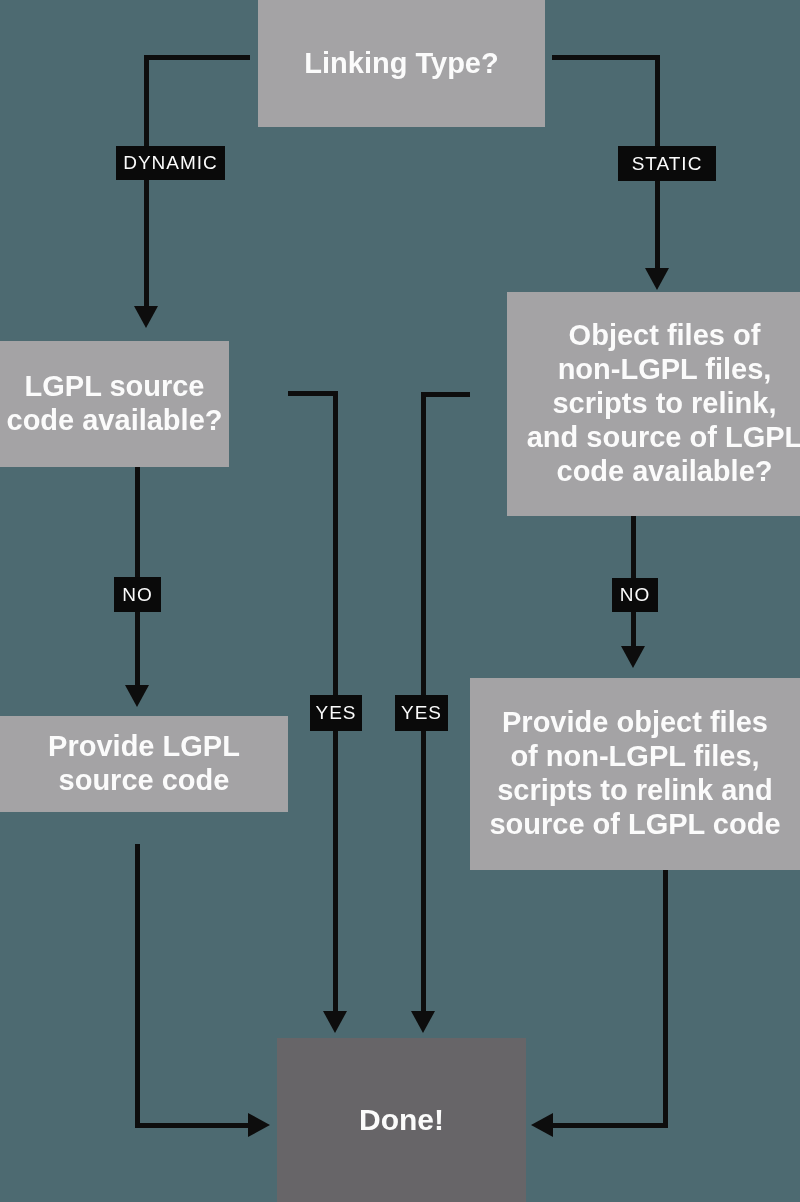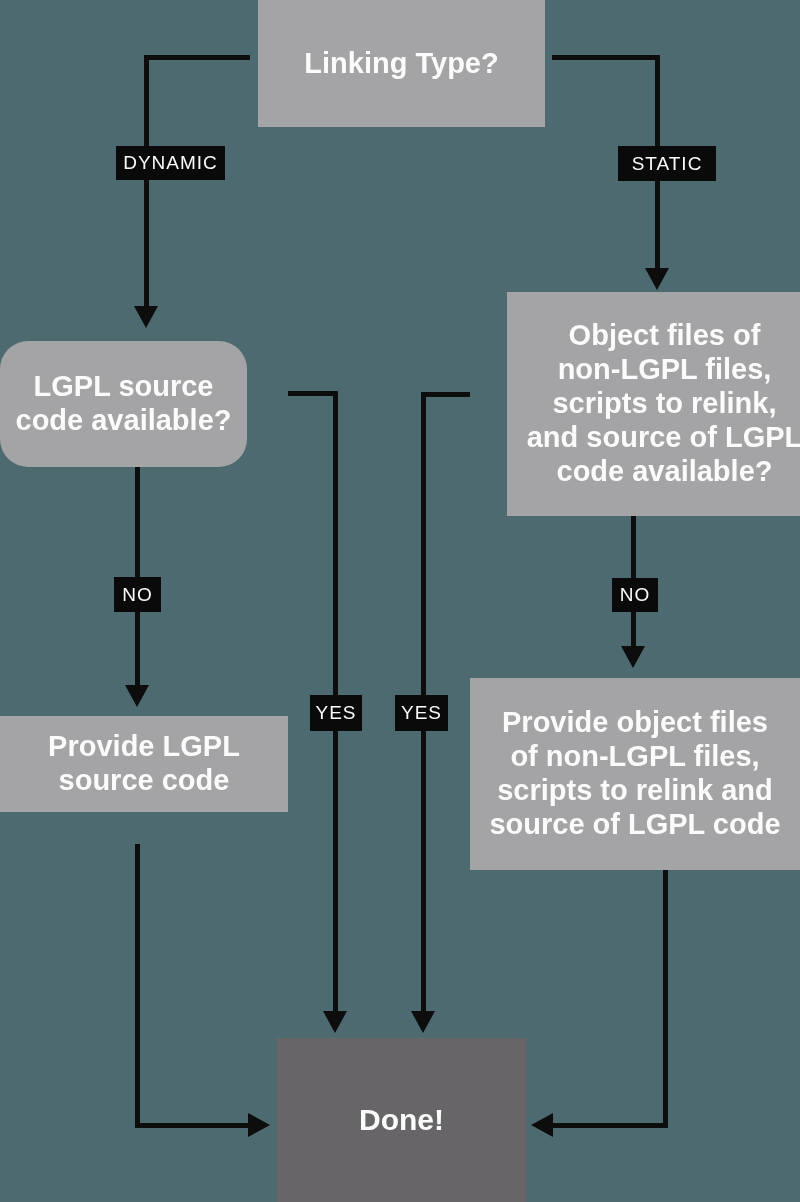--- a/index.html
+++ b/index.html
@@ -46,21 +46,21 @@
   
   .line{position:absolute;background:var(--line,#0d0d0d);}
   
   .arrow{position:absolute;width:0;height:0;border-style:solid;border-color:transparent;}
   .arrow.down{border-width:22px 12px 0 12px;border-top-color:var(--line,#0d0d0d);}
   .arrow.right{border-width:12px 0 12px 22px;border-left-color:var(--line,#0d0d0d);}
   .arrow.left{border-width:12px 22px 12px 0;border-right-color:var(--line,#0d0d0d);}
 
   
   #node-linking{left:258px;top:0;width:287px;height:127px;}
-  #node-q-left{left:0;top:341px;width:247px;height:126px;border-radius:28px;}
+  #node-q-left{left:0;top:341px;width:229px;height:126px;}
   #node-q-right{left:470px;top:292px;width:315px;height:224px;margin-left:37px;}
   #node-p-left{left:0;top:716px;width:288px;height:96px;}
   #node-p-right{left:470px;top:678px;width:330px;height:192px;}
   #node-done{left:277px;top:1038px;width:249px;height:164px;}
 
   #tag-dynamic{left:92px;top:146px;width:109px;height:34px;margin-left:24px;}
   #tag-static{left:618px;top:146px;width:98px;height:35px;}
   #tag-no-left{left:114px;top:577px;width:47px;height:35px;}
   #tag-no-right{left:612px;top:578px;width:46px;height:34px;}
   #tag-yes-left{left:310px;top:695px;width:52px;height:36px;}

